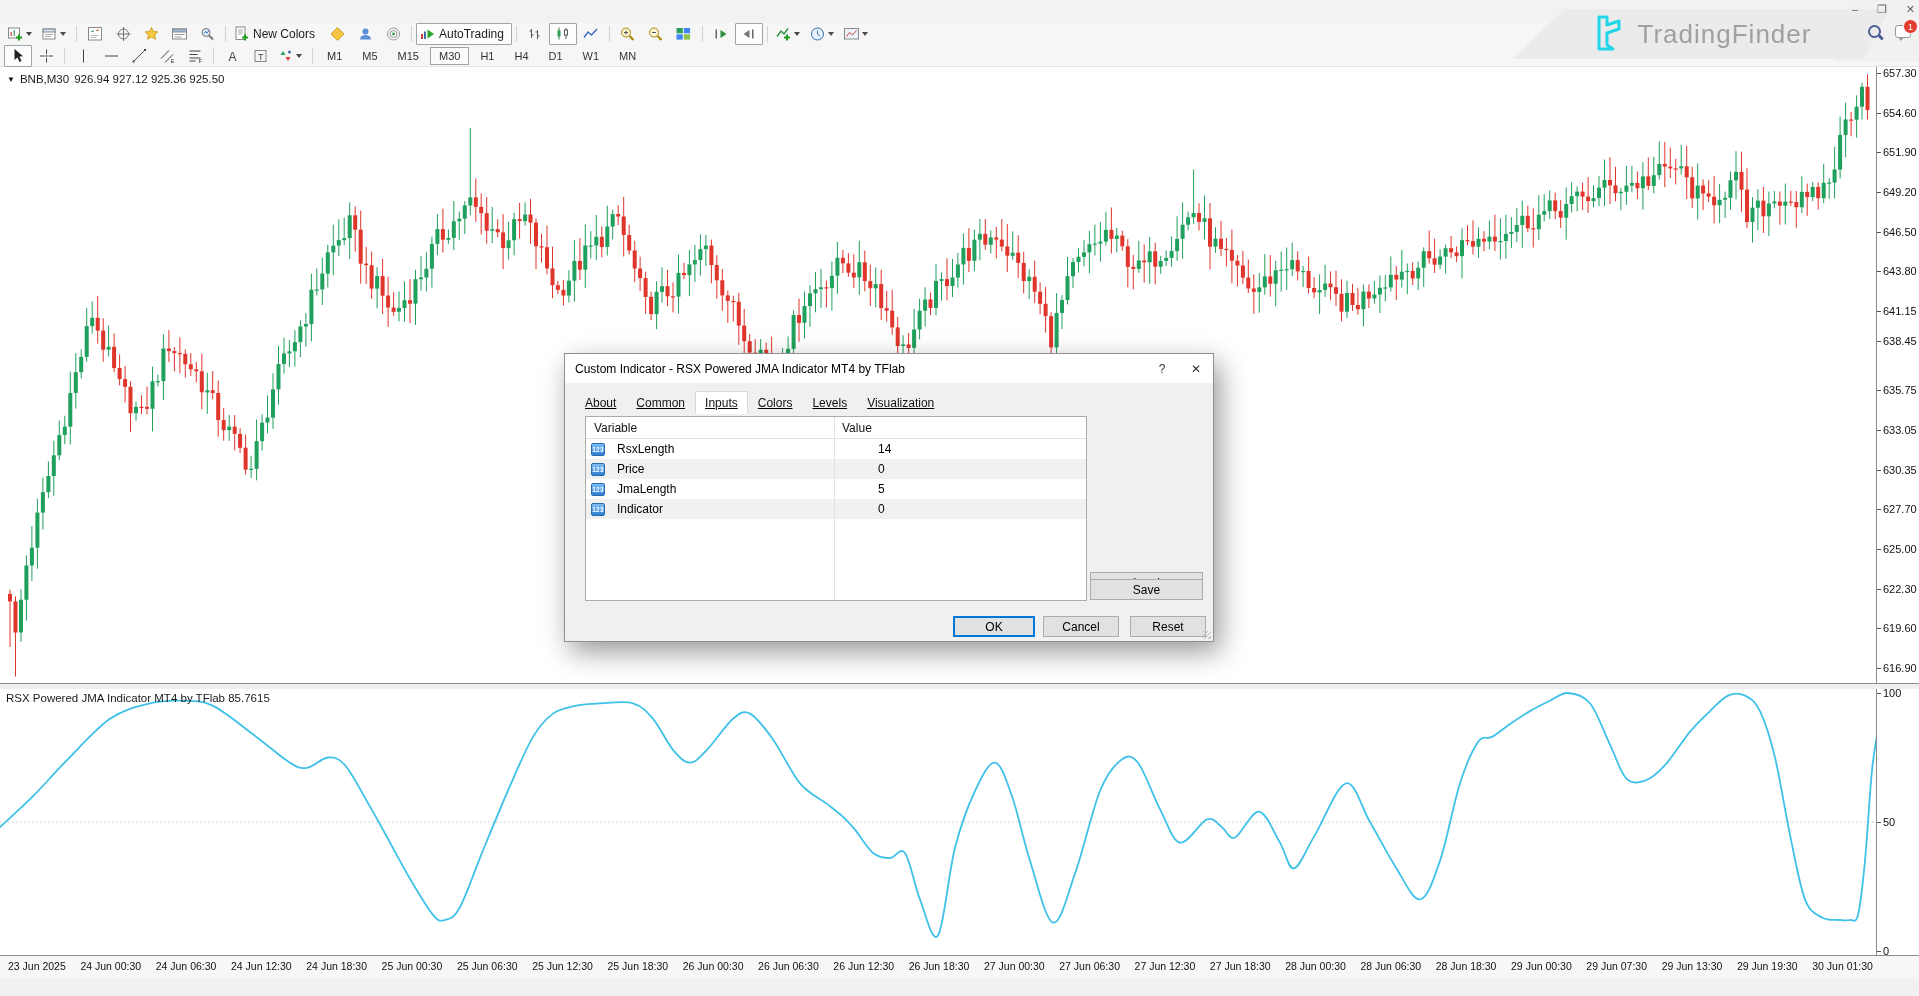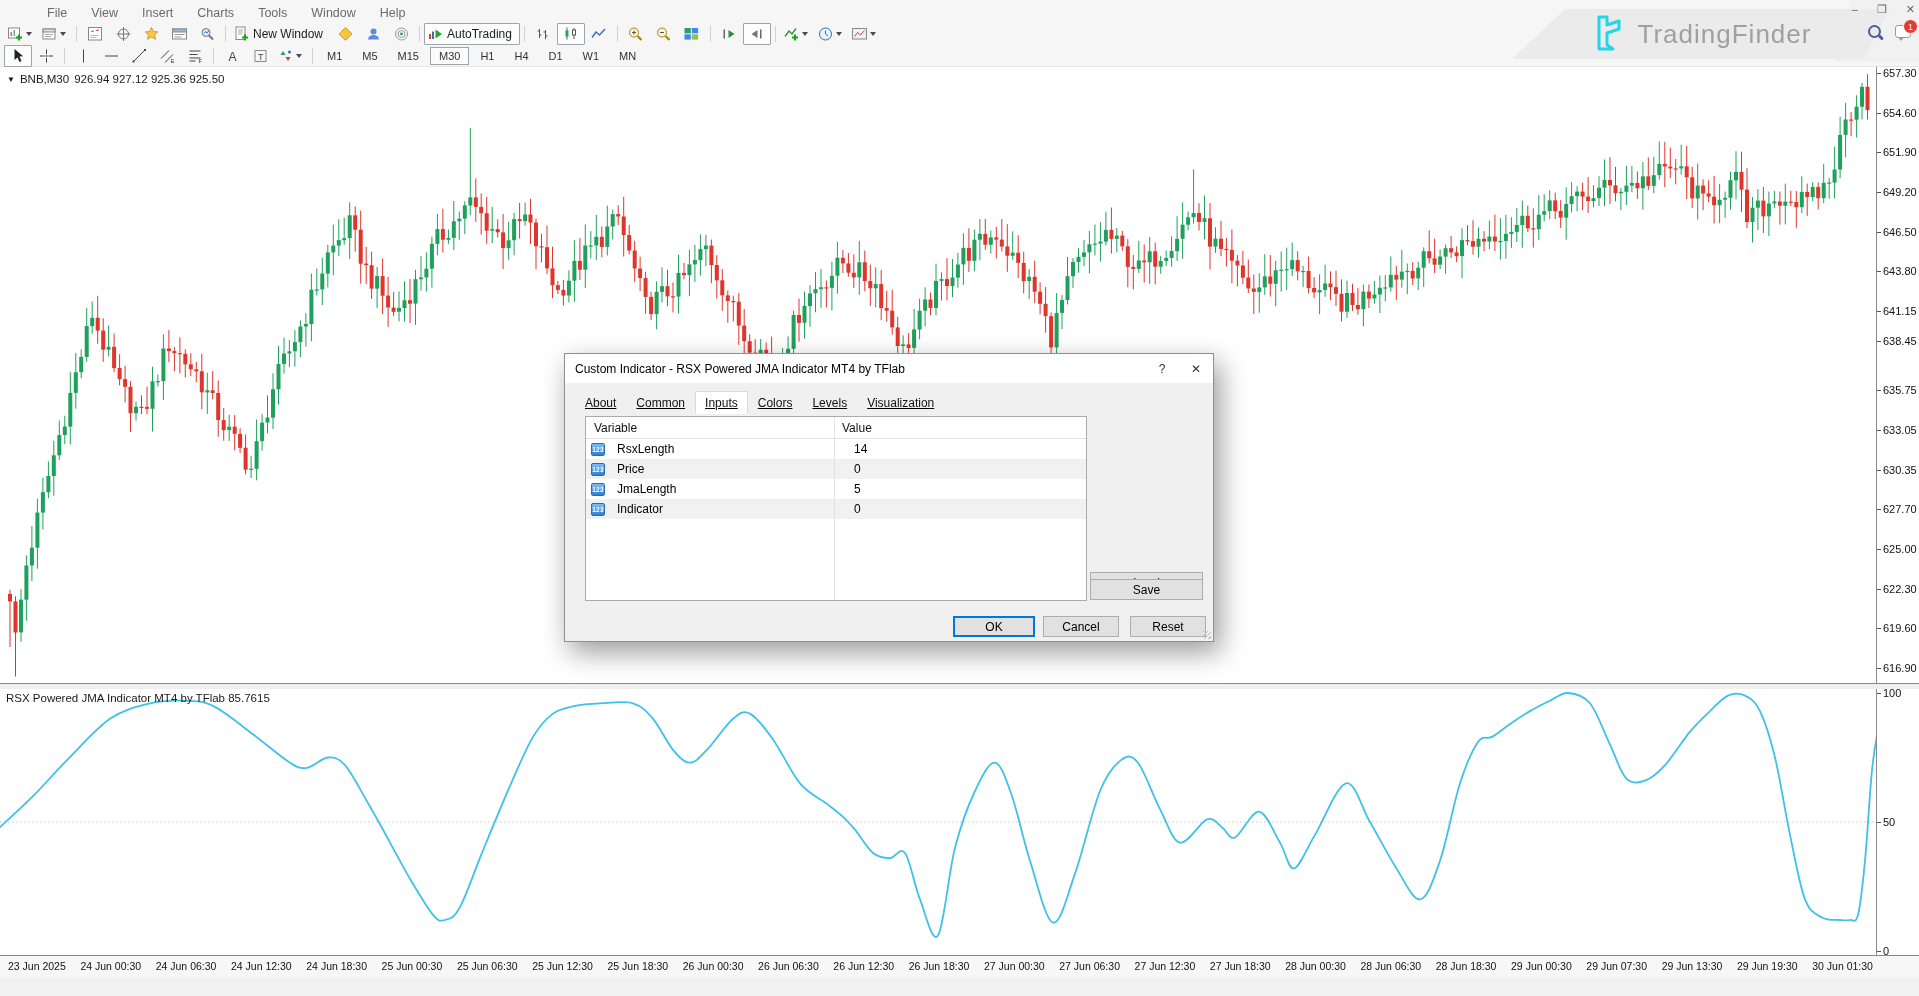--- a/index.html
+++ b/index.html
@@ -69,45 +69,41 @@
   .dlg-tab.active{background:#fff;border-color:#d9d9d9;border-bottom-color:#fff;z-index:2;}
   .dlg-table{position:absolute;left:20px;top:62px;width:500px;height:183px;background:#fff;
              border:1px solid #ababab;font-size:12px;overflow:hidden;}
   .dlg-col-div{position:absolute;left:248px;top:0;bottom:0;width:1px;background:#e3e3e3;}
   .dlg-thead{display:flex;height:21px;align-items:center;border-bottom:1px solid #e3e3e3;color:#111;}
   .dlg-th1{width:248px;padding-left:8px;box-sizing:border-box;}
   .dlg-th2{padding-left:8px;}
   .dlg-row{display:flex;height:20px;align-items:center;color:#000;}
   .dlg-row.alt{background:#f1f1f1;}
   .dlg-cell-var{width:248px;display:flex;align-items:center;box-sizing:border-box;padding-left:5px;gap:12px;}
-  .dlg-cell-val{padding-left:20px;}
+  .dlg-cell-val{padding-left:20px;margin-left:24px;}
   .num-ico{width:14px;height:13px;border-radius:2px;background:linear-gradient(#7dbdf7,#2f7fd0);
            color:#fff;font-size:6.5px;display:flex;align-items:center;justify-content:center;
            border:1px solid #2b6cb0;box-sizing:border-box;font-weight:bold;letter-spacing:.3px;}
   .dlg-btn{position:absolute;height:21px;background:#e1e1e1;border:1px solid #adadad;font-size:12px;color:#000;
            display:flex;align-items:center;justify-content:center;box-sizing:border-box;}
   .dlg-btn.default{border:1px solid #0078d7;box-shadow:0 0 0 1px #0078d7 inset;}
   .btn-load{left:525px;top:194px;width:113px;margin-top:24px;}
   .btn-save{left:525px;top:225px;width:113px;}
   .btn-ok{left:388px;top:262px;width:82px;}
   .btn-cancel{left:478px;top:262px;width:76px;}
   .btn-reset{left:565px;top:262px;width:76px;}
   .dlg-grip{position:absolute;right:2px;bottom:2px;width:8px;height:8px;
             background:repeating-linear-gradient(135deg,#bbb 0 1px,transparent 1px 3px);}
   svg{display:block;}
 </style>
 </head>
 <body>
 
 <div class="app">
 
-  <div class="menubar">
-    <span class="app-icon"></span>
-    <span id="menu-items"><span class="menu-item">File</span><span class="menu-item">View</span><span class="menu-item">Insert</span><span class="menu-item">Charts</span><span class="menu-item">Tools</span><span class="menu-item">Window</span><span class="menu-item">Help</span></span>
-  </div>
 
   <div class="toolbar toolbar1" id="toolbar-main">
       <span class="tb-btn">
         <span>
           <svg width="17" height="16" viewBox="0 0 16 16">
             <rect x="1" y="2" width="11" height="10" fill="#fff" stroke="#888"></rect>
             <rect x="3" y="6" width="1.5" height="4" fill="#c66"></rect>
             <rect x="6" y="4" width="1.5" height="6" fill="#6a9"></rect>
             <rect x="8.5" y="10.5" width="6" height="2" fill="#1da11d"></rect>
             <rect x="10.5" y="8.5" width="2" height="6" fill="#1da11d"></rect>
@@ -177,21 +173,21 @@
         <span>
           <svg width="17" height="16" viewBox="0 0 16 16">
             <rect x="2.5" y="1" width="9" height="12.5" fill="#fff" stroke="#888"></rect>
             <rect x="4.5" y="3.5" width="5" height="1" fill="#aaa"></rect>
             <rect x="4.5" y="5.5" width="5" height="1" fill="#aaa"></rect>
             <rect x="4.5" y="7.5" width="4" height="1" fill="#aaa"></rect>
             <rect x="8.5" y="10.5" width="6" height="2" fill="#1da11d"></rect>
             <rect x="10.5" y="8.5" width="2" height="6" fill="#1da11d"></rect>
           </svg>
         </span>
-        <span class="tb-label">New Window</span>
+        <span class="tb-label">New Colors</span>
       </span>
       <span class="tb-btn">
         <span>
           <svg width="17" height="16" viewBox="0 0 16 16">
             <path d="M8 1.5L14.5 8 8 14.5 1.5 8z" fill="#f5c543" stroke="#caa02c"></path>
           </svg>
         </span>
       </span>
       <span class="tb-btn">
         <span>

